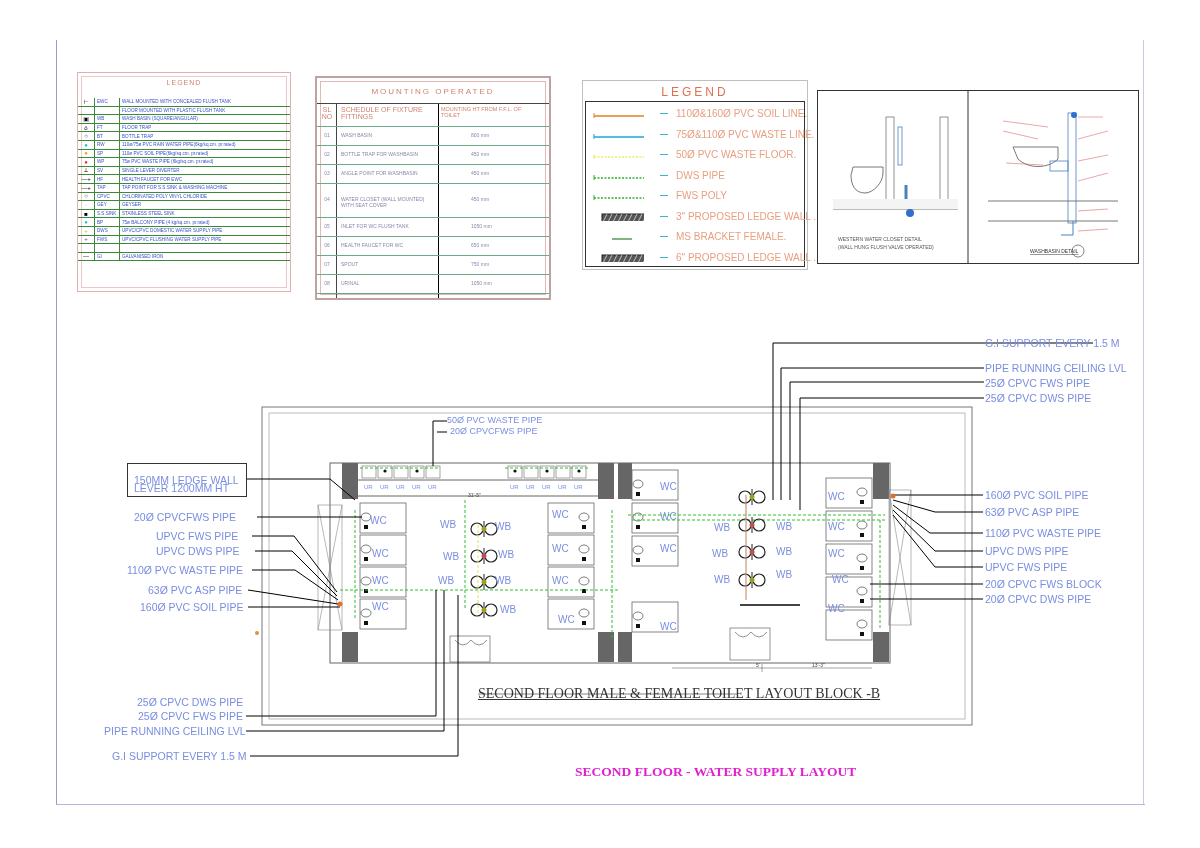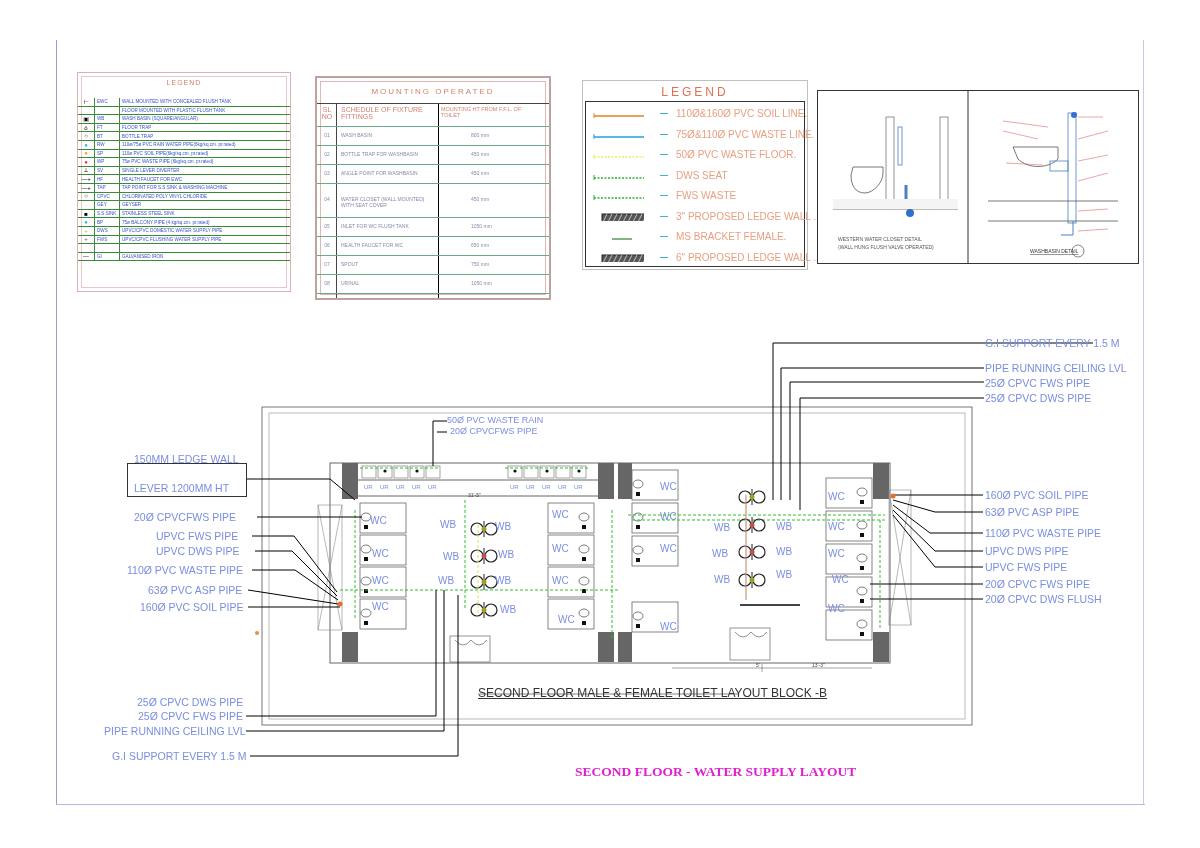--- a/index.html
+++ b/index.html
@@ -32,21 +32,21 @@
   .lg2 .box{position:absolute;left:2px;top:20px;right:2px;bottom:2px;border:1px solid #333;}
   .lg2 .item{position:absolute;left:0;width:220px;height:14px;}
   .lg2 .sym{position:absolute;left:6px;top:2px;width:52px;height:8px;}
   .lg2 .dash{position:absolute;left:74px;top:5px;width:8px;height:1px;background:#40b0d0;}
   .lg2 .lbl{position:absolute;left:90px;top:0;font-size:10px;color:#e8a080;white-space:nowrap;}
   
   .det{position:absolute;left:817px;top:90px;width:320px;height:172px;border:1px solid #333;background:#fff;}
   
   .co{position:absolute;font-size:10.5px;color:#7a8ee0;white-space:nowrap;}
   .title{position:absolute;left:575px;top:764px;font-family:"Liberation Serif",serif;font-weight:bold;font-size:13.5px;color:#e020d0;white-space:nowrap;text-align:center;}
-  .subtitle{position:absolute;left:478px;top:686px;font-size:12px;color:#333;text-decoration:underline;white-space:nowrap;}
+  .subtitle{position:absolute;left:478px;top:686px;font-size:14px;color:#333;text-decoration:underline;white-space:nowrap;font-family:Liberation Serif, serif;}
   svg{position:absolute;left:0;top:0;}
 </style>
 </head>
 <body>
 
 <div class="sheet"></div>
 <div class="sheet-r"></div>
 
 <div class="lg1">
   <div class="inner"></div>
@@ -236,30 +236,30 @@
         <div class="dash"></div>
         <div class="lbl">50Ø PVC WASTE FLOOR.</div>
       </div>
       <div class="item" style="top: 67.5px;">
         <svg width="60" height="12" class="sym" style="position: absolute;">
           <line x1="2" y1="6" x2="56" y2="6" stroke="#30b030" stroke-width="1.3" stroke-dasharray="2,1.5"></line>
           <line x1="2" y1="3" x2="2" y2="9" stroke="#30b030"></line>
           <line x1="56" y1="3" x2="56" y2="9" stroke="#30b030"></line>
         </svg>
         <div class="dash"></div>
-        <div class="lbl">DWS SEAT</div>
+        <div class="lbl">DWS PIPE</div>
       </div>
       <div class="item" style="top: 88px;">
         <svg width="60" height="12" class="sym" style="position: absolute;">
           <line x1="2" y1="6" x2="56" y2="6" stroke="#30b030" stroke-width="1.3" stroke-dasharray="2,1.5"></line>
           <line x1="2" y1="3" x2="2" y2="9" stroke="#30b030"></line>
           <line x1="56" y1="3" x2="56" y2="9" stroke="#30b030"></line>
         </svg>
         <div class="dash"></div>
-        <div class="lbl">FWS WASTE</div>
+        <div class="lbl">FWS POLY</div>
       </div>
       <div class="item" style="top: 108.5px;">
         <svg width="60" height="12" class="sym" style="position: absolute;">
           <rect x="10" y="1" width="48" height="10" fill="#555" stroke="#222"></rect>
           <line x1="10" y1="11" x2="15" y2="1" stroke="#ddd" stroke-width="0.8"></line>
           <line x1="15" y1="11" x2="20" y2="1" stroke="#ddd" stroke-width="0.8"></line>
           <line x1="20" y1="11" x2="25" y2="1" stroke="#ddd" stroke-width="0.8"></line>
           <line x1="25" y1="11" x2="30" y2="1" stroke="#ddd" stroke-width="0.8"></line>
           <line x1="30" y1="11" x2="35" y2="1" stroke="#ddd" stroke-width="0.8"></line>
           <line x1="35" y1="11" x2="40" y2="1" stroke="#ddd" stroke-width="0.8"></line>
@@ -638,44 +638,44 @@
     <line x1="672" y1="668" x2="872" y2="668"></line>
     <line x1="762" y1="664" x2="762" y2="672"></line>
   </g>
   <text x="468" y="497" font-size="5" fill="#444">31'-5"</text>
   <text x="756" y="667" font-size="5" fill="#444">5'</text>
   <text x="812" y="667" font-size="5" fill="#444">13'-3"</text>
   <line x1="478" y1="694" x2="738" y2="694" stroke="#333" stroke-width="0.6"></line>
 </svg>
 
 <div class="abs" style="left:127px;top:463px;width:118px;height:32px;border:1px solid #333;"></div>
-<div class="co" style="left:134px;top:453px;">150MM LEDGE WALL</div>
+<div class="co" style="left:134px;top:474px;">150MM LEDGE WALL</div>
 <div class="co" style="left:134px;top:482px;">LEVER 1200MM HT</div>
 <div class="co" style="left:134px;top:511px;">20Ø CPVCFWS PIPE</div>
 <div class="co" style="left:156px;top:530px;">UPVC FWS PIPE</div>
 <div class="co" style="left:156px;top:545px;">UPVC DWS PIPE</div>
 <div class="co" style="left:127px;top:564px;">110Ø PVC WASTE PIPE</div>
 <div class="co" style="left:148px;top:584px;">63Ø PVC ASP PIPE</div>
 <div class="co" style="left:140px;top:601px;">160Ø PVC SOIL PIPE</div>
 
-<div class="co" style="left:447px;top:415px;font-size:9px;">50Ø PVC WASTE RAIN</div>
+<div class="co" style="left:447px;top:415px;font-size:9px;">50Ø PVC WASTE PIPE</div>
 <div class="co" style="left:450px;top:426px;font-size:9px;">20Ø CPVCFWS PIPE</div>
 
 <div class="co" style="left:985px;top:337px;">G.I SUPPORT EVERY 1.5 M</div>
 <div class="co" style="left:985px;top:362px;">PIPE RUNNING CEILING LVL</div>
 <div class="co" style="left:985px;top:377px;">25Ø CPVC FWS PIPE</div>
 <div class="co" style="left:985px;top:392px;">25Ø CPVC DWS PIPE</div>
 
 <div class="co" style="left:985px;top:489px;">160Ø PVC SOIL PIPE</div>
 <div class="co" style="left:985px;top:506px;">63Ø PVC ASP PIPE</div>
 <div class="co" style="left:985px;top:527px;">110Ø PVC WASTE PIPE</div>
 <div class="co" style="left:985px;top:545px;">UPVC DWS PIPE</div>
 <div class="co" style="left:985px;top:561px;">UPVC FWS PIPE</div>
-<div class="co" style="left:985px;top:578px;">20Ø CPVC FWS PIPE</div>
-<div class="co" style="left:985px;top:593px;">20Ø CPVC DWS FLUSH</div>
+<div class="co" style="left:985px;top:578px;">20Ø CPVC FWS BLOCK</div>
+<div class="co" style="left:985px;top:593px;">20Ø CPVC DWS PIPE</div>
 
 <div class="co" style="left:137px;top:696px;">25Ø CPVC DWS PIPE</div>
 <div class="co" style="left:138px;top:710px;">25Ø CPVC FWS PIPE</div>
 <div class="co" style="left:104px;top:725px;">PIPE RUNNING CEILING LVL</div>
 <div class="co" style="left:112px;top:750px;">G.I SUPPORT EVERY 1.5 M</div>
 
 <div class="subtitle">SECOND FLOOR MALE &amp; FEMALE TOILET LAYOUT BLOCK -B</div>
 <div class="title">SECOND  FLOOR  - WATER SUPPLY LAYOUT</div>
 
 </body></html>

